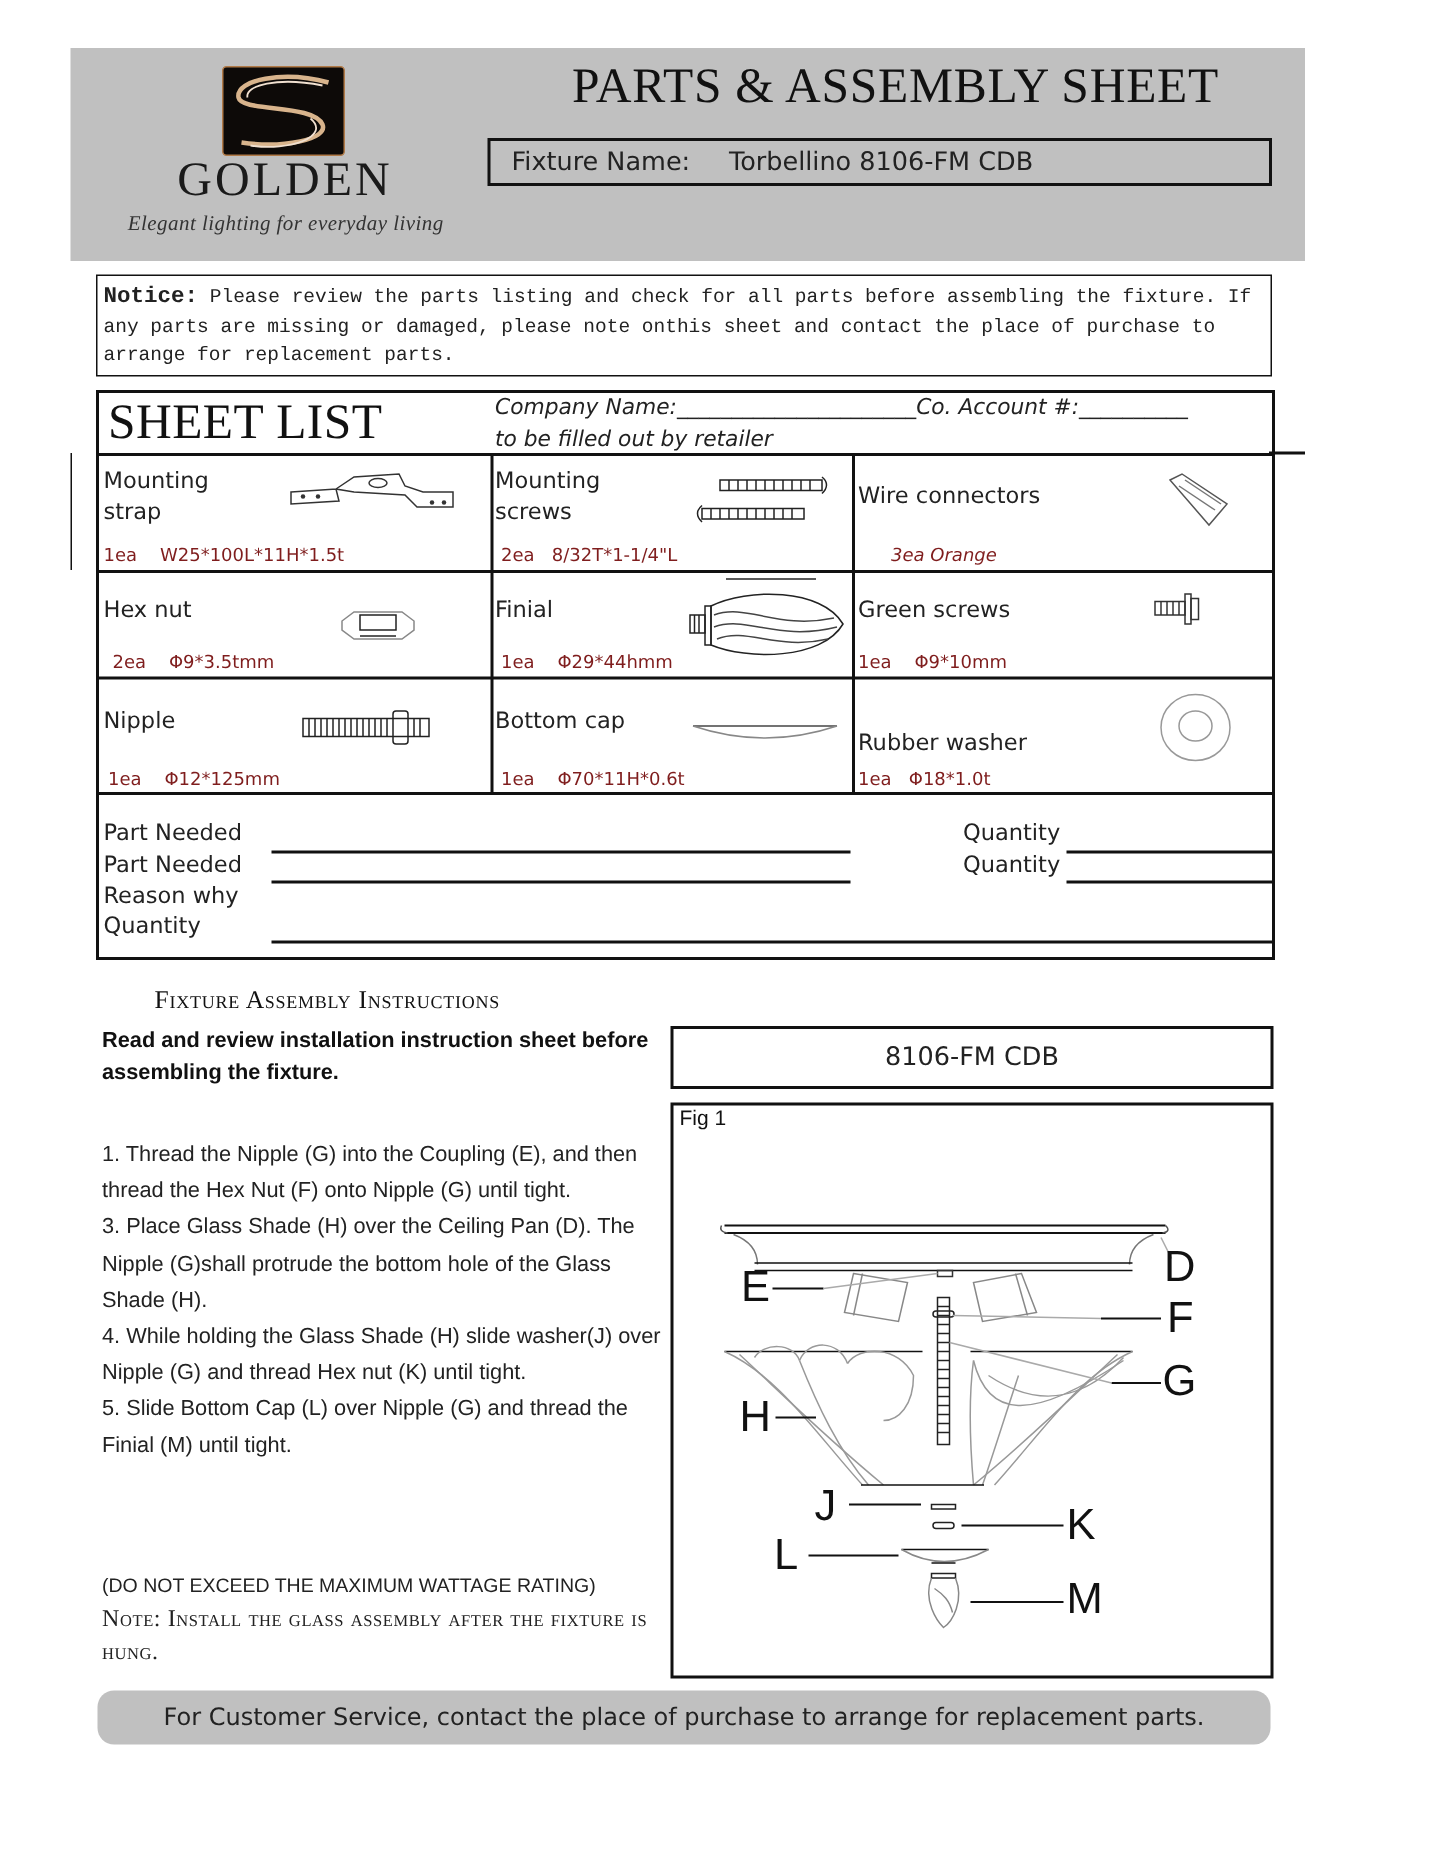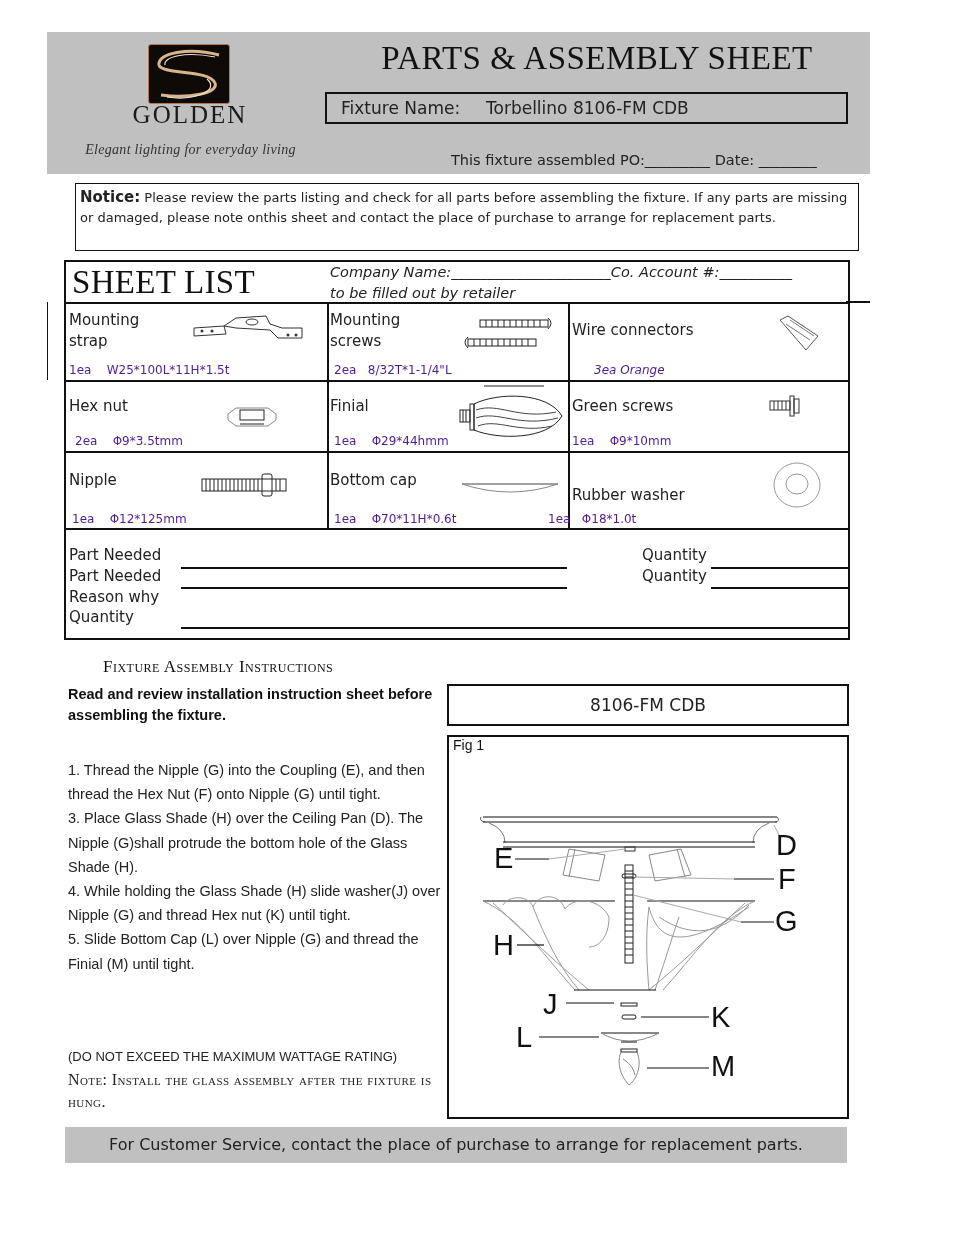--- a/index.html
+++ b/index.html
@@ -3,79 +3,78 @@
 <meta charset="utf-8">
 <style>
   html, body { margin:0; padding:0; background:#ffffff; }
   body { width:954px; height:1235px; position:relative; overflow:hidden; font-family:"DejaVu Sans", sans-serif; color:#111; }
   .abs { position:absolute; }
   .lib { font-family:"Liberation Sans", sans-serif; }
 
   
   #header { left:47px; top:32px; width:823px; height:142px; background:#c0c0c0; }
   #logo-box { left:101px; top:12px; width:80px; height:58px; background:#0d0a08; border:1.5px solid #b07a48; border-radius:3px; overflow:hidden; }
-  #brand { left:38px; top:69px; width:210px; text-align:center; font-size:25px; letter-spacing:2px; color:#1a1a1a; font-family:"Liberation Serif", serif; }
+  #brand { left:38px; top:69px; width:210px; text-align:center; font-size:32px; letter-spacing:2px; color:#1a1a1a; font-family:"Liberation Serif", serif; }
   #tagline { left:36px; top:110px; width:215px; text-align:center; font-size:14px; font-style:italic; color:#333; font-family:"Liberation Serif", serif; letter-spacing:0.3px; }
   #title { left:280px; top:8px; width:540px; text-align:center; font-size:33px; font-family:"Liberation Serif", serif; letter-spacing:0.5px; }
   #fixture-box { left:278px; top:60px; width:519px; height:28px; border:2px solid #111; }
   #fixture-label { left:14px; top:4px; font-size:17px; color:#222; }
   #fixture-value { left:159px; top:4px; font-size:17px; color:#222; }
   #po-line { left:404px; top:120px; font-size:14.5px; color:#222; }
 
   
-  #notice { left:75px; top:183px; width:782px; height:66px; border:1.5px solid #111; }
+  #notice { left:64px; top:183px; width:782px; height:66px; border:1.5px solid #111;font-family:Liberation Mono, monospace; }
   #notice-text { left:4px; top:4px; width:770px; font-size:13px; line-height:19.5px; color:#222; }
   #notice-text b { font-size:15px; }
 
   
   #parts { left:64px; top:260px; width:782px; height:376px; border:2px solid #111; }
   #parts-title { left:6px; top:2px; font-size:33px; font-family:"Liberation Serif", serif; letter-spacing:0.3px; }
   #company { left:264px; top:0px; font-size:14.5px; color:#222; line-height:21px;font-style:italic; }
   .hline { position:absolute; background:#111; }
   .vline { position:absolute; background:#111; }
   .cell-name { position:absolute; font-size:15px; color:#222; line-height:21px; }
-  .cell-spec { position:absolute; font-size:12px; color:#4c1d95; }
+  .cell-spec { position:absolute; font-size:12px; color:#7f1d1d; }
 
   
   .form-label { position:absolute; font-size:15px; color:#222; }
   .uline { position:absolute; height:1.5px; background:#111; }
 
   
   #instr-head { left:68px; top:657px; font-family:"Liberation Serif", serif; font-size:17px; letter-spacing:0.5px; font-variant:small-caps;margin-left:35px; }
   #instr-bold { left:68px; top:684px; width:370px; font-weight:bold; font-size:14.5px; line-height:21px; }
   #instr-steps { left:68px; top:758px; width:380px; font-family:"Liberation Sans", sans-serif; font-size:14.5px; line-height:24.2px; color:#222; }
   #warn { left:68px; top:1049px; font-family:"Liberation Sans", sans-serif; font-size:13px; color:#222; }
   #note { left:68px; top:1069px; width:380px; font-family:"Liberation Serif", serif; font-size:16px; line-height:22px; letter-spacing:0.4px; font-variant:small-caps; color:#222; }
 
   #model-box { left:447px; top:684px; width:398px; height:38px; border:2px solid #111; text-align:center; font-size:17px; line-height:38px; color:#222; }
   #fig-box { left:447px; top:735px; width:398px; height:380px; border:2px solid #111; }
   #fig-label { left:4px; top:0px; font-family:"Liberation Sans", sans-serif; font-size:14px; }
   .callout { position:absolute; font-family:"Liberation Sans", sans-serif; font-size:29px; color:#111; }
 
-  #footer { left:65px; top:1127px; width:782px; height:36px; background:#c0c0c0; text-align:center; font-size:16px; line-height:36px; color:#222; }
+  #footer { left:65px; top:1127px; width:782px; height:36px; background:#c0c0c0; text-align:center; font-size:16px; line-height:36px; color:#222;border-radius:11px; }
 </style>
 </head>
 <body>
 
 <div id="header" class="abs">
   <div id="logo-box" class="abs">
     <svg width="80" height="58" viewBox="0 0 80 58">
       <path d="M70 10 C 40 2, 8 8, 10 20 C 12 30, 60 24, 66 38 C 70 48, 40 54, 12 50" fill="none" stroke="#d8b48c" stroke-width="3"></path>
       <path d="M66 12 C 36 6, 14 12, 16 20" fill="none" stroke="#f0e0d0" stroke-width="1.2"></path>
       <path d="M18 52 C 44 56, 72 46, 58 34" fill="none" stroke="#f0e0d0" stroke-width="1.2"></path>
     </svg>
   </div>
   <div id="brand" class="abs">GOLDEN</div>
   <div id="tagline" class="abs">Elegant lighting for everyday living</div>
   <div id="title" class="abs">PARTS &amp; ASSEMBLY SHEET</div>
   <div id="fixture-box" class="abs">
     <span id="fixture-label" class="abs">Fixture Name:</span>
     <span id="fixture-value" class="abs">Torbellino 8106-FM CDB</span>
   </div>
-  <div id="po-line" class="abs">This fixture assembled PO:_________   Date: ________</div>
 </div>
 
 <div id="notice" class="abs">
   <div id="notice-text" class="abs"><b>Notice:</b><span> Please review the parts listing and check for all parts before assembling the fixture.  If any parts are missing or damaged, please note onthis sheet and contact the place of purchase to arrange for replacement parts.</span></div>
 </div>
 
 <div id="parts" class="abs">
   <div id="parts-title" class="abs">SHEET LIST</div>
   <div id="company" class="abs">
     <div>Company Name:______________________Co. Account #:__________</div>
@@ -223,21 +222,21 @@
   </div>
   <div class="cell-spec" style="left:268px;top:250px;white-space:pre;">1ea    Φ70*11H*0.6t</div>
 
   <div class="cell-name" style="left:506px;top:223px;">Rubber washer</div>
   <div class="abs" style="left:706px;top:198px;">
     <svg width="50" height="50" viewBox="0 0 50 50">
         <ellipse cx="25" cy="25" rx="23" ry="22" fill="none" stroke="#999"></ellipse>
         <ellipse cx="25" cy="24" rx="11" ry="10" fill="none" stroke="#999"></ellipse>
       </svg>
   </div>
-  <div class="cell-spec" style="left:482px;top:250px;white-space:pre;">1ea   Φ18*1.0t</div>
+  <div class="cell-spec" style="left:506px;top:250px;white-space:pre;">1ea   Φ18*1.0t</div>
 
   <div class="form-label" style="left:3px;top:284px;">Part Needed</div>
   <div class="uline" style="left:115px;top:305px;width:386px;"></div>
   <div class="form-label" style="left:3px;top:305px;">Part Needed</div>
   <div class="uline" style="left:115px;top:325px;width:386px;height:2px;"></div>
   <div class="form-label" style="left:3px;top:326px;">Reason why</div>
   <div class="form-label" style="left:3px;top:346px;">Quantity</div>
   <div class="uline" style="left:115px;top:365px;width:667px;"></div>
   <div class="form-label" style="left:576px;top:284px;">Quantity</div>
   <div class="uline" style="left:645px;top:305px;width:137px;"></div>

